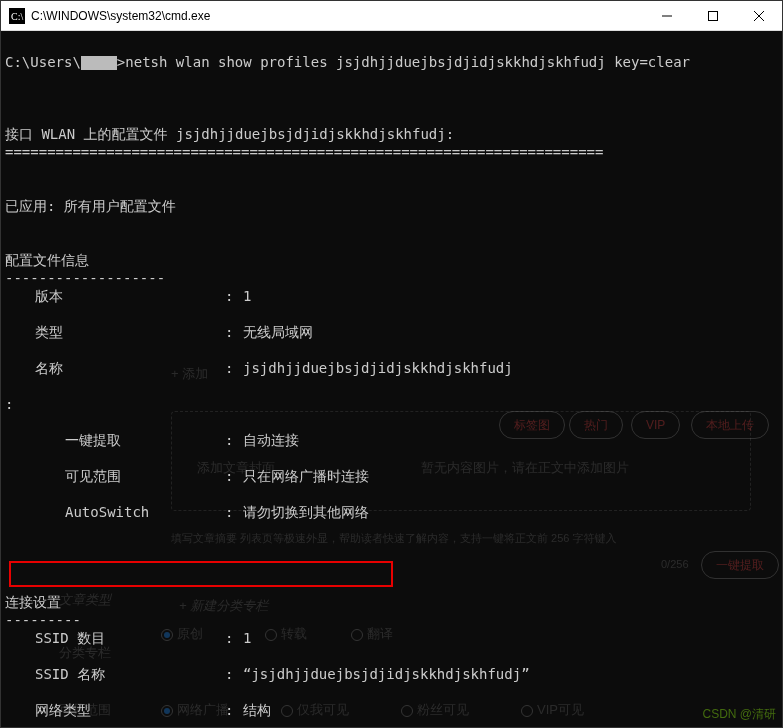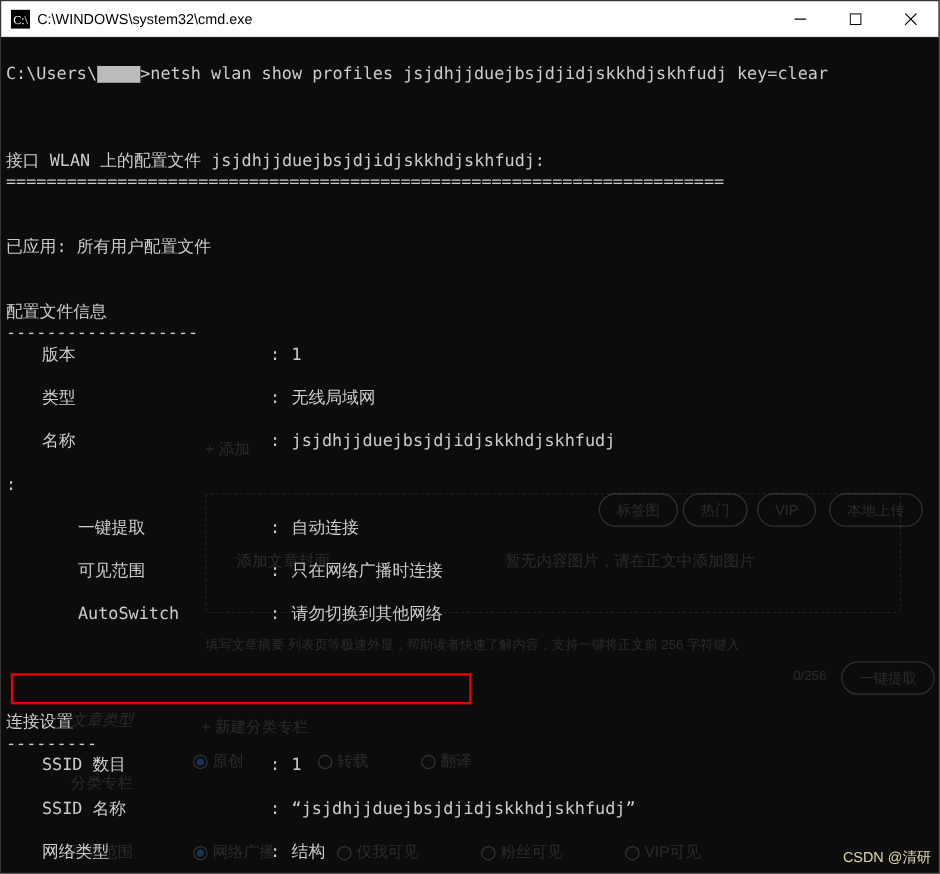--- a/index.html
+++ b/index.html
@@ -84,40 +84,40 @@
     position: absolute;
     border: 2px solid #e80000;
     background: transparent;
     pointer-events: none;
   }
   .watermark {
     position: absolute;
     right: 6px;
     bottom: 4px;
     font-size: 12px;
-    color: #fef9c3;
+    color: #4d7c0f;
     font-family: "Microsoft YaHei", sans-serif;
     opacity: .85;
   }
 
   
   .ghost {
     position: absolute;
     color: #6b6b6b;
     font-family: "Microsoft YaHei", sans-serif;
     font-size: 13px;
     opacity: .32;
     pointer-events: none;
     white-space: nowrap;
   }
   .ghost-btn {
     position: absolute;
     border: 1px solid #888;
     border-radius: 14px;
-    color: #737373;
+    color: #ef4444;
     font-size: 12px;
     padding: 4px 14px;
     opacity: .30;
     font-family: "Microsoft YaHei", sans-serif;
   }
   .ghost-box {
     position: absolute;
     border: 1px dashed #888;
     border-radius: 4px;
     opacity: .18;
@@ -223,21 +223,21 @@
     <span class="ghost" style="left:196px; top:428px;">添加文章封面</span>
     <span class="ghost" style="left:420px; top:428px;">暂无内容图片，请在正文中添加图片</span>
     <span class="ghost-btn" style="left:498px; top:380px;">标签图</span>
     <span class="ghost-btn" style="left:568px; top:380px;">热门</span>
     <span class="ghost-btn" style="left:630px; top:380px;">VIP</span>
     <span class="ghost-btn" style="left:690px; top:380px;">本地上传</span>
     <span class="ghost" style="left:170px; top:498px; font-size:11px;">填写文章摘要  列表页等极速外显，帮助读者快速了解内容，支持一键将正文前 256 字符键入</span>
     <span class="ghost" style="left:660px; top:524px; font-size:11px;">0/256</span>
     <span class="ghost-btn" style="left:700px; top:520px;">一键提取</span>
     <span class="ghost" style="left:58px; top:566px;margin-top:47px;">分类专栏</span>
-    <span class="ghost" style="left:167px; top:566px;">+ 新建分类专栏</span>
+    <span class="ghost" style="left:178px; top:566px;font-style:italic;">+ 新建分类专栏</span>
     <span class="ghost" style="left:58px; top:560px;font-style:italic;">文章类型</span>
     <span class="ghost" style="left:160px; top:594px;"><span class="ghost-radio on"></span><span>原创</span></span>
     <span class="ghost" style="left:264px; top:594px;"><span class="ghost-radio"></span><span>转载</span></span>
     <span class="ghost" style="left:350px; top:594px;"><span class="ghost-radio"></span><span>翻译</span></span>
     <span class="ghost" style="left:58px; top:670px;">可见范围</span>
     <span class="ghost" style="left:160px; top:670px;"><span class="ghost-radio on"></span><span>网络广播</span></span>
     <span class="ghost" style="left:280px; top:670px;"><span class="ghost-radio"></span><span>仅我可见</span></span>
     <span class="ghost" style="left:400px; top:670px;"><span class="ghost-radio"></span><span>粉丝可见</span></span>
     <span class="ghost" style="left:520px; top:670px;"><span class="ghost-radio"></span><span>VIP可见</span></span>
 

